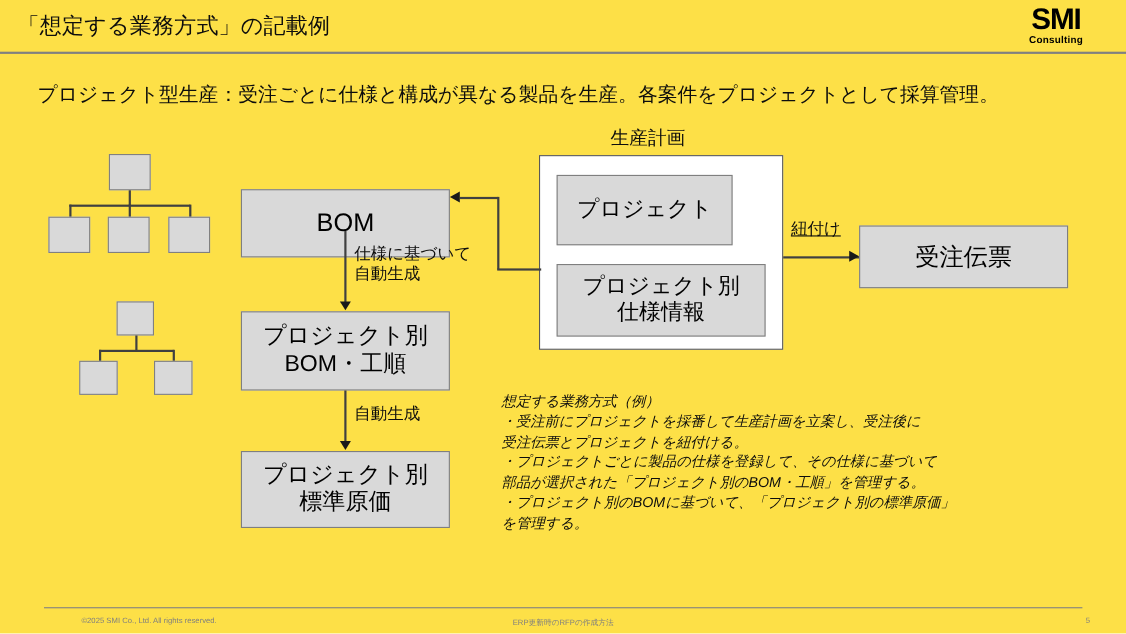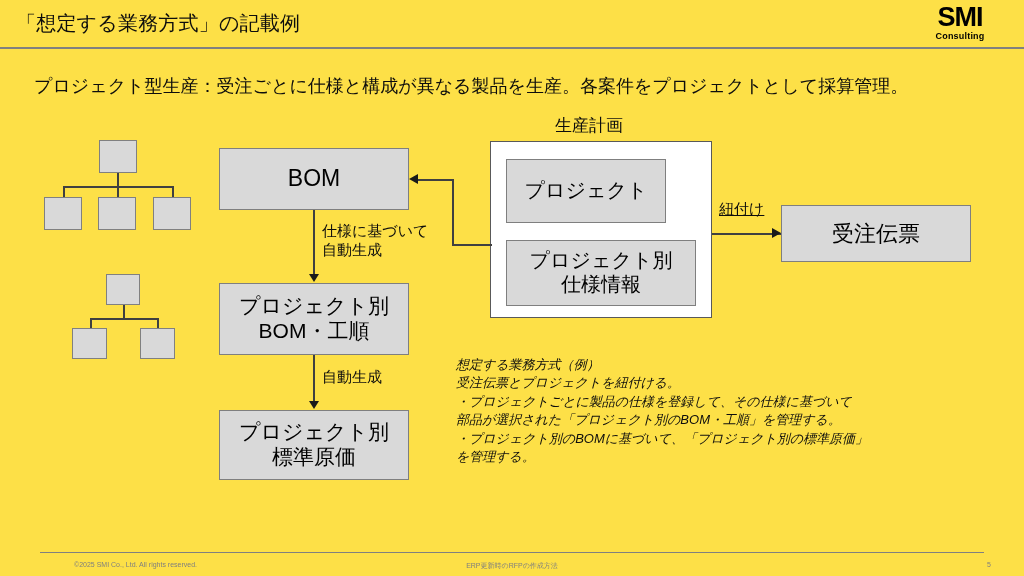--- a/index.html
+++ b/index.html
@@ -135,21 +135,21 @@
     white-space: nowrap;
   }
   .group-label {
     position: absolute;
     font-size: 17px;
     color: #0d0d0d;
     white-space: nowrap;
   }
 
   
-  .t-bom   { font-size: 23px; }
+  .t-bom   { font-size: 23px; margin-top: 24px; }
   .t-mid   { font-size: 21px; }
   .t-proj  { font-size: 20px; }
   .t-order { font-size: 22px; }
 
   
   .notes {
     position: absolute;
     left: 456px;
     top: 356px;
     width: 562px;
@@ -280,20 +280,21 @@
   <div class="line-h" style="left:712px; top:233px; width:69px;"></div>
   <div class="arrow-right" style="left:772px; top:228px;"></div>
   <div class="edge-label" style="left:719px; top:200px;text-decoration:underline;">紐付け</div>
 
   <div class="gbox t-order" style="left:781px; top:205px; width:190px; height:57px;">
     <span>受注伝票</span>
   </div>
 
   <div class="notes">
     <div>想定する業務方式（例）</div>
+    <div>・受注前にプロジェクトを採番して生産計画を立案し、受注後に</div>
     <div>受注伝票とプロジェクトを紐付ける。</div>
     <div>・プロジェクトごとに製品の仕様を登録して、その仕様に基づいて</div>
     <div>部品が選択された「プロジェクト別のBOM・工順」を管理する。</div>
     <div>・プロジェクト別のBOMに基づいて、「プロジェクト別の標準原価」</div>
     <div>を管理する。</div>
   </div>
 
   <div class="footer-rule"></div>
   <div class="footer-left">©2025 SMI Co., Ltd. All rights reserved.</div>
   <div class="footer-center">ERP更新時のRFPの作成方法</div>

